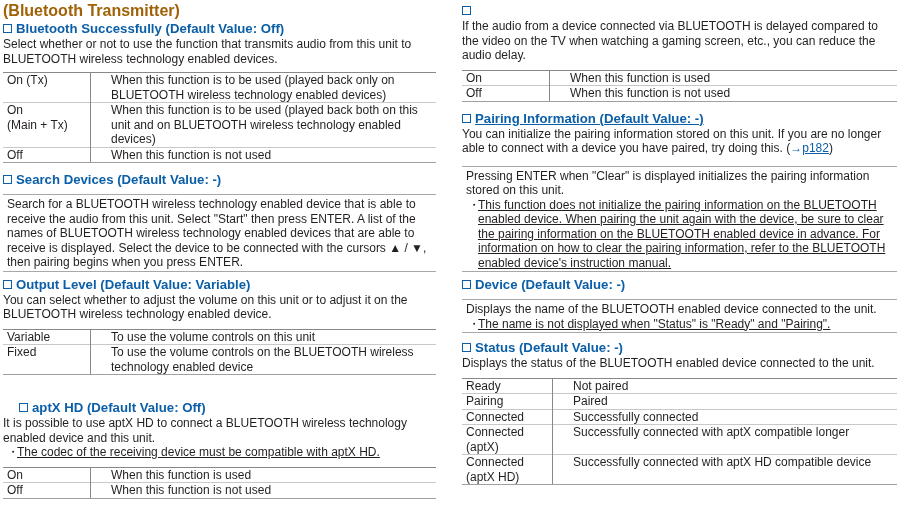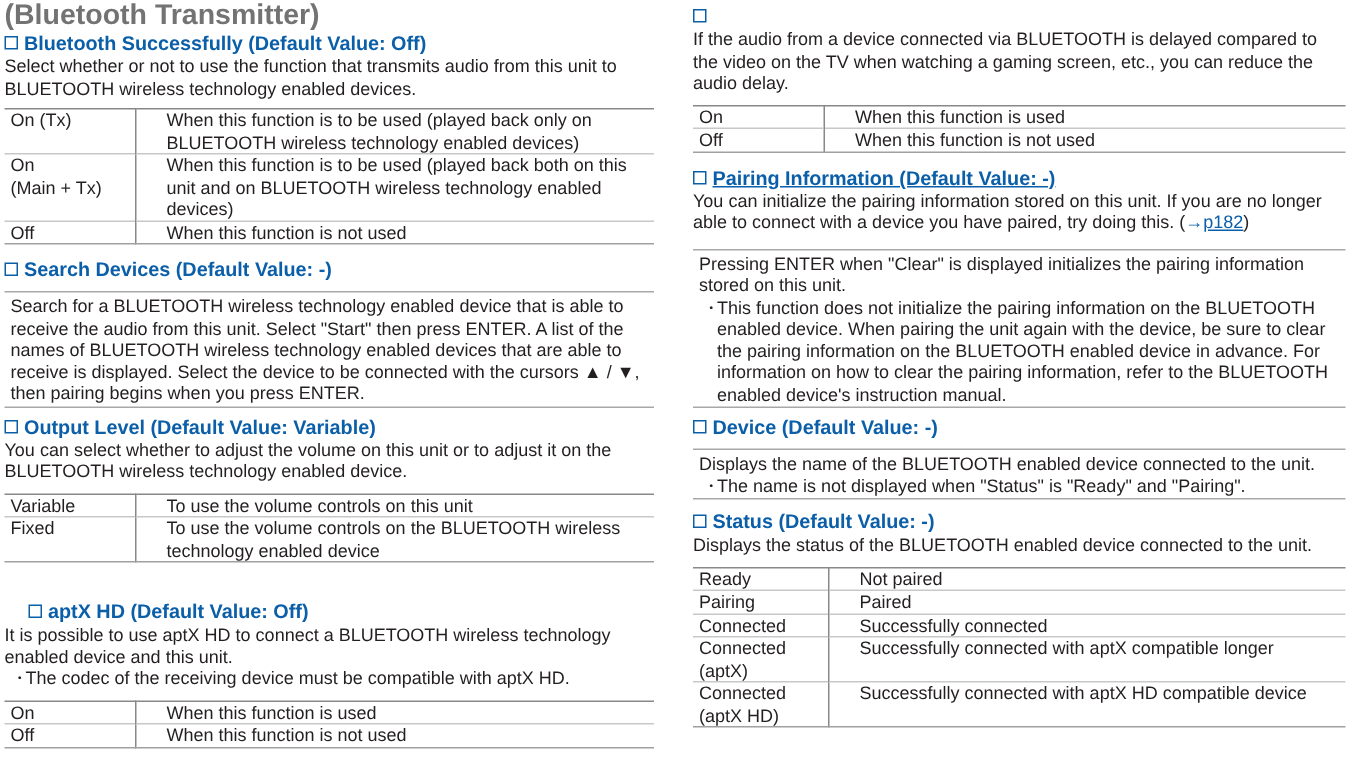--- a/index.html
+++ b/index.html
@@ -3,25 +3,25 @@
 <meta charset="utf-8">
 <style>
   html, body { margin: 0; padding: 0; background: #ffffff; }
   body {
     width: 904px; height: 520px; overflow: hidden; position: relative;
     font-family: "Liberation Sans", sans-serif; font-size: 12px; color: #231f20;
   }
   .col { position: absolute; top: 0; }
   .col-left { left: 3px; width: 433px; }
   .col-right { left: 462px; width: 435px; }
-  .page-heading { color: #737373; font-weight: bold; font-size: 19px; line-height: 17px; margin: 2px 0 0 0; }
+  .page-heading { color: #a16207; font-weight: bold; font-size: 16px; line-height: 17px; margin: 2px 0 0 0; }
   .section-title { color: #0b5fa8; font-weight: bold; font-size: 13.2px; line-height: 17px; margin: 0; }
   .section-title .box { display: inline-block; width: 9px; height: 9px; border: 1px solid #0b5fa8; margin-right: 4px; vertical-align: -0px; box-sizing: border-box; }
   p.desc { margin: 0; line-height: 14.5px; }
-  .bullet { margin: 0; line-height: 14.5px; padding-left: 14px; text-indent: -10px; }
+  .bullet { margin: 0; line-height: 14.5px; padding-left: 14px; text-indent: -10px; text-decoration: underline; }
   .bullet .dot { display: inline-block; width: 10px; text-indent: 0; }
   table.opts { border-collapse: collapse; width: 100%; margin: 0; }
   table.opts td { vertical-align: top; padding: 0 4px; line-height: 14.5px; border-top: 1px solid #c8c8c8; }
   table.opts tr:first-child td { border-top: 1px solid #888888; }
   table.opts tr:last-child td { border-bottom: 1px solid #a0a0a0; }
   table.opts td.k { width: 79px; border-right: 1px solid #888888; padding-left: 4px; }
   table.opts td.v { padding-left: 20px; }
   .boxed { border-top: 1px solid #a8a8a8; border-bottom: 1px solid #a8a8a8; padding: 2px 4px 1px 4px; line-height: 14.5px; }
   .link { color: #0b5fa8; font-weight: normal; text-decoration: underline; }
   .arrow { color: #0b5fa8; }

